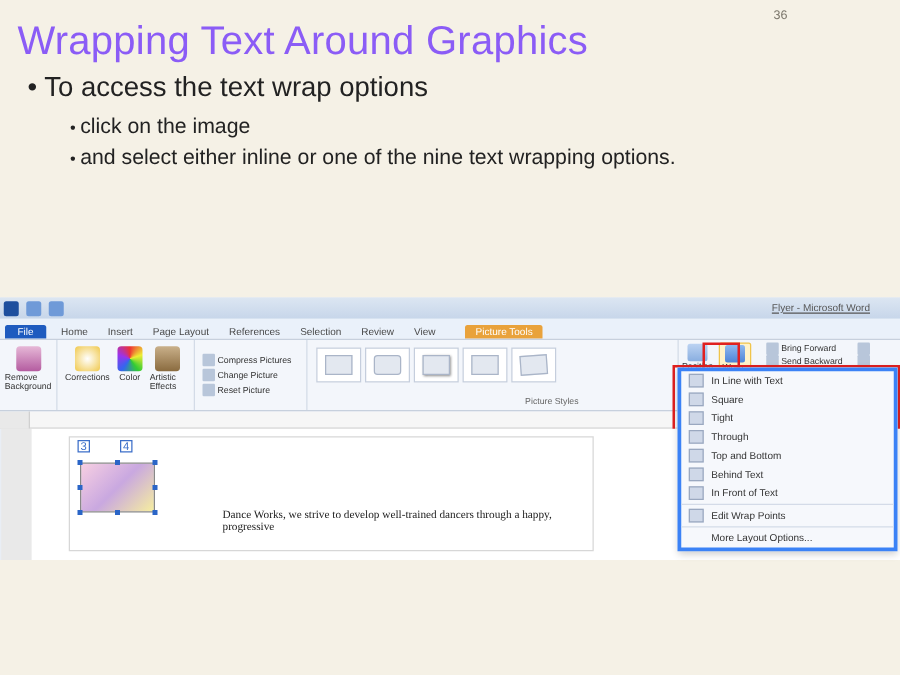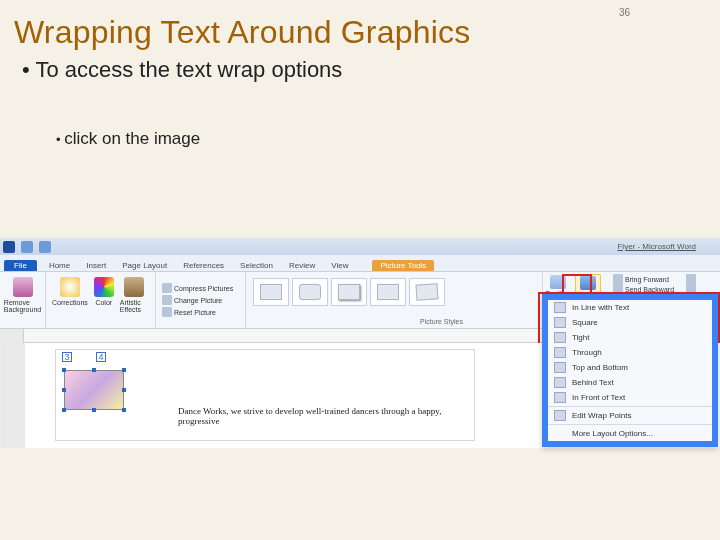--- a/index.html
+++ b/index.html
@@ -1,23 +1,23 @@
 <!DOCTYPE html>
 <html><head>
 <meta charset="utf-8">
 <style>
   * { box-sizing: border-box; margin: 0; padding: 0; }
   body { width: 720px; height: 540px; background: #f5f1e6; font-family: Arial, sans-serif; overflow: hidden; }
   .slide { width: 720px; height: 540px; position: relative; }
   .breadcrumb { position: absolute; top: 7px; left: 280px; font-size: 10px; color: #7a756a; }
   .pagenum { position: absolute; top: 7px; right: 90px; font-size: 10px; color: #7a756a; text-align: right; }
-  .title { font-size: 32px; font-weight: 400; color: #a16207; padding: 14px 14px 6px 14px; letter-spacing: 0.2px; }
+  .title { font-size: 32px; font-weight: 400; color: #8b5cf6; padding: 14px 14px 6px 14px; letter-spacing: 0.2px; }
   .sub { font-size: 22px; color: #222; padding: 0 22px 6px 22px; }
   .sub::before { content: "• "; }
-  .b2 { font-size: 17px; color: #222; padding: 1px 0 1px 56px; line-height: 1.35; margin-top: 38px; }
+  .b2 { font-size: 17px; color: #222; padding: 1px 0 1px 56px; line-height: 1.35; }
   .b2::before { content: "• "; font-size: 13px; }
   .screenshot { position: absolute; top: 238px; left: 0; width: 720px; height: 210px; background: #e9eef5; font-size: 8px; }
   
   .qat { height: 17px; background: linear-gradient(#dce6f2,#c7d6ea); display: flex; align-items: center; }
   .qat .ico { width: 12px; height: 12px; margin: 0 3px; background: #1e4f9e; border-radius: 2px; }
   .tabs { height: 16px; background: #eaf1fa; display: flex; align-items: flex-end; padding-left: 4px; gap: 8px; }
   .tabs .file { background: #1e5bbf; color: #fff; padding: 1px 10px; font-size: 8px; border-radius: 2px 2px 0 0; }
   .tabs .tab { font-size: 8px; color: #4a4a4a; padding: 1px 4px; }
   .tabs .context { background: #e9a23b; color: #fff; padding: 1px 8px; margin-left: 12px; border-radius: 2px 2px 0 0; }
   .wintitle { position: absolute; top: 0; right: 24px; font-size: 8px; color: #555; line-height: 17px; text-decoration: underline; }
@@ -37,21 +37,21 @@
   .ruler { height: 14px; background: #f6f6f6; border-bottom: 1px solid #d0d0d0; display:flex; }
   .ruler .vstub { width: 24px; height: 14px; background: #e9e9e9; border-right: 1px solid #d0d0d0; }
   .doc { background: #fff; height: 105px; margin: 0 0 0 24px; position: relative; border-left: 1px solid #d0d0d0;}
   .vgutter { position: absolute; left: -24px; top: 0; width: 24px; height: 105px; background: #e9e9e9; }
   .pg { position: absolute; left: 30px; top: 6px; width: 420px; height: 92px; border: 1px solid #d7d7d7; padding: 6px 8px; }
   .handle { width: 4px; height: 4px; background: #2a65c7; position: absolute; }
   .img { width: 60px; height: 40px; border: 1px solid #888; background: linear-gradient(135deg,#f7cfe2,#c9a8e0,#f6ee9f); position: relative; margin-top: 14px; }
   .doctext { position:absolute; left:110px; top:56px; width:300px; font-size:9px; color:#222; font-family: Georgia, serif; margin-left: 12px; }
   .arrownum { position:absolute; font-size:9px; color:#3c6fc9; border:1px solid #3c6fc9; width:10px; height:10px; display:flex; align-items:center; justify-content:center; background:#fff;}
   
-  .menu { position: absolute; top: 56px; right: 2px; width: 176px; background: #f6f8fc; border: 6px solid #3b82f6; box-shadow: 0 2px 6px rgba(0,0,0,0.2); z-index: 5; }
+  .menu { position: absolute; top: 56px; right: 2px; width: 176px; background: #f6f8fc; border: 3px solid #3b82f6; box-shadow: 0 2px 6px rgba(0,0,0,0.2); z-index: 5; }
   .mi { display: flex; align-items: center; height: 15px; padding: 0 6px; font-size: 8px; color: #333; }
   .mi .mic { width: 12px; height: 11px; margin-right: 6px; background: #cfd8e8; border: 1px solid #9aa8c0; }
   .menu hr { border: none; border-top: 1px solid #d4dbe8; margin: 1px 0; }
   
   .arrcol { position:absolute; right:0; top:0; width:178px; height:58px; background:#f3f6fb; border-left:1px solid #d3dbe7; padding:2px 2px; }
   .arrcol .row { display:flex; gap:6px; }
   .wrapbtn { display:flex; flex-direction:column; align-items:center; font-size:7px; color:#333; background:#fff2c9; border:1px solid #f0c44a; border-radius:2px; padding:1px 2px; width:26px; margin-left:-2px;}
   .wrapbtn .gi { width:16px; height:14px; background:linear-gradient(#8fb8ef,#4d84d8); border-radius:2px; margin-bottom:1px;}
   .posbtn { display:flex; flex-direction:column; align-items:center; font-size:7px; color:#333; padding:1px 2px; width:26px; }
   .posbtn .gi { width:16px; height:14px; background:linear-gradient(#bcd3f2,#89aee0); border-radius:2px; margin-bottom:1px;}
@@ -59,20 +59,21 @@
 </style>
 </head>
 <body>
 
 <div class="slide">
   <div class="pagenum">36</div>
 
   <h1 class="title">Wrapping Text Around Graphics</h1>
   <div class="sub">To access the text wrap options</div>
   <div class="b2">click on the image</div>
+  <div class="b2">and select either inline or one of the nine text wrapping options.</div>
 
   <div class="screenshot">
     <div class="qat">
       <div class="ico"></div>
       <div class="ico" style="background:#6f9ad8"></div>
       <div class="ico" style="background:#6f9ad8"></div>
     </div>
     <div class="wintitle">Flyer - Microsoft Word</div>
 
     <div class="tabs">

